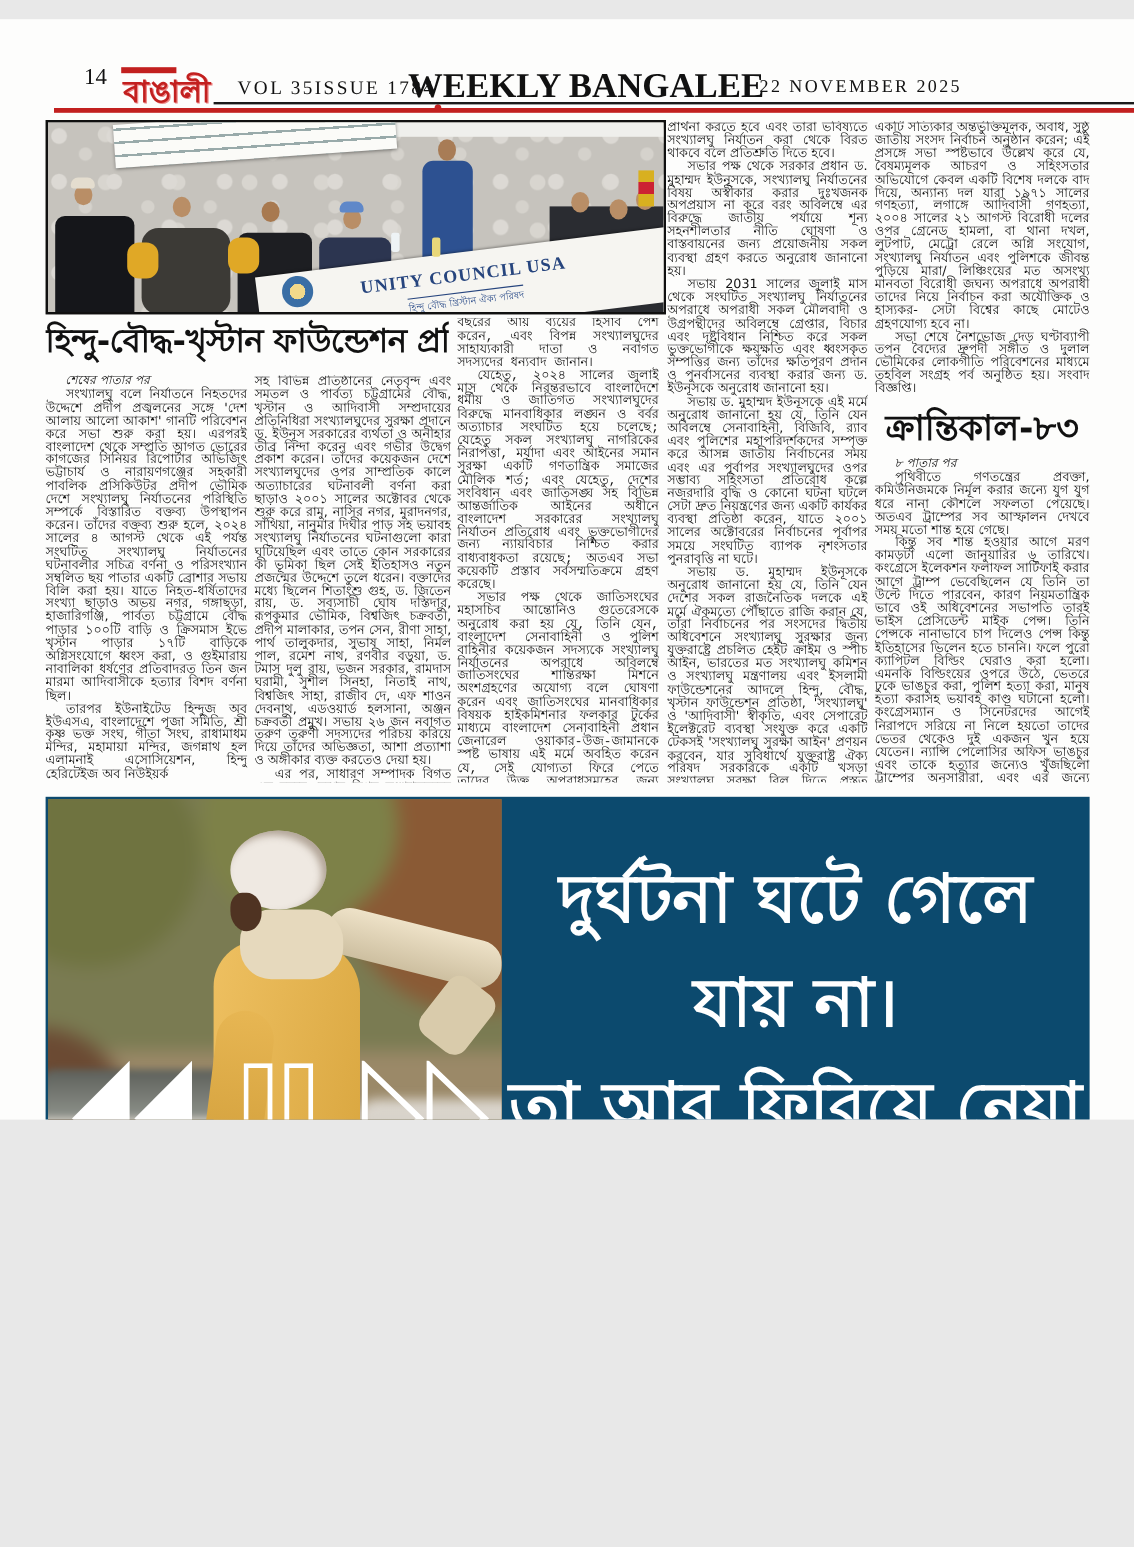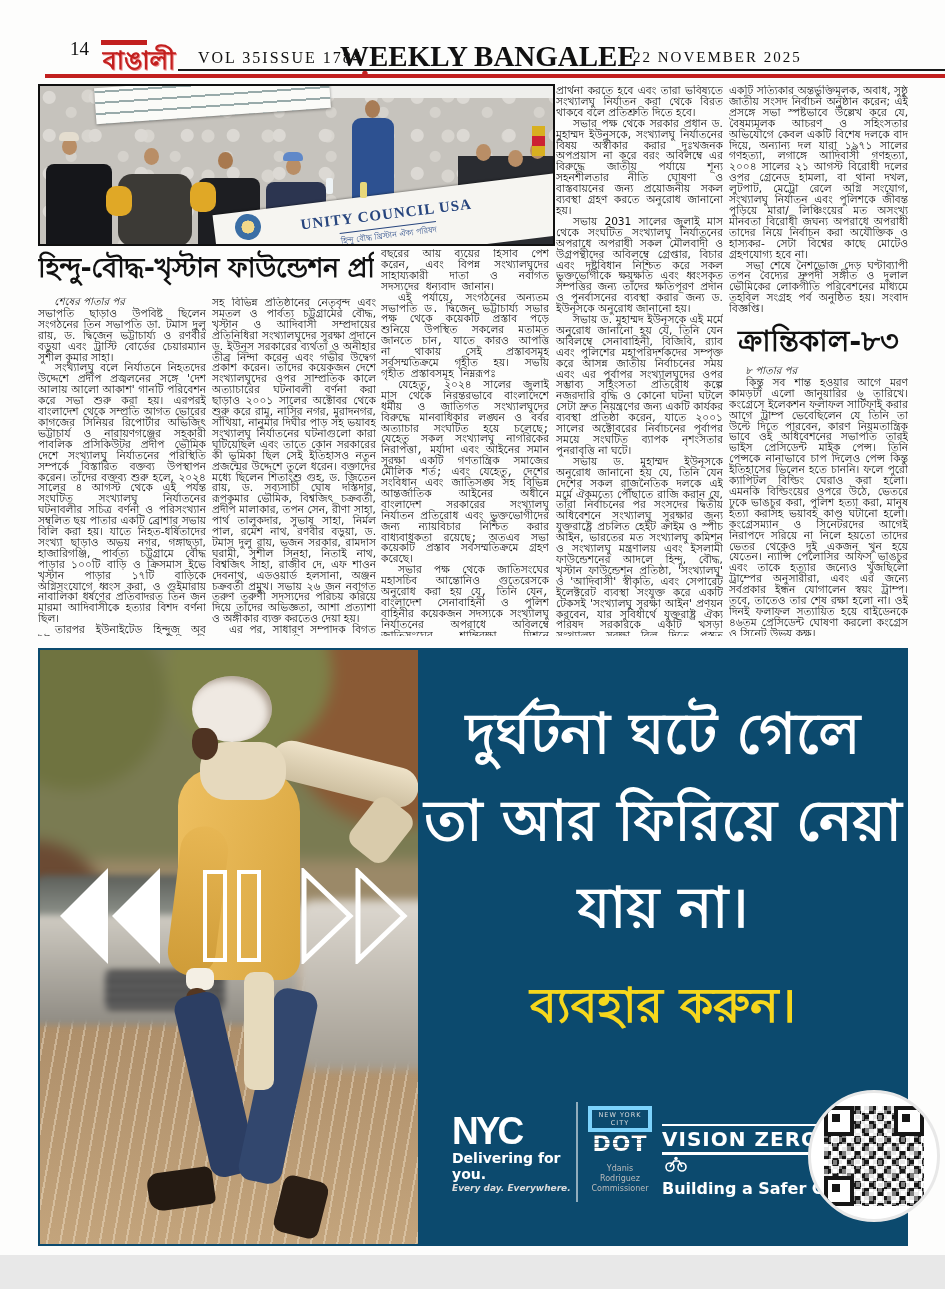--- a/index.html
+++ b/index.html
@@ -1,16 +1,16 @@
 <!DOCTYPE html>
 <html><head>
 <meta charset="utf-8">
 <style>
   html,body{margin:0;padding:0;background:#e8e8e8;}
-  #page{position:relative;width:945px;height:1255px;background:#fdfdfc;margin:0 auto;
+  #page{position:relative;width:945px;height:917px;background:#fdfdfc;margin:16px auto;
         font-family:"DejaVu Sans",sans-serif;color:#111;overflow:hidden;}
   
   .pageno{position:absolute;left:70px;top:38px;font-family:"Liberation Serif",serif;font-size:19px;}
   .logo{position:absolute;left:97px;top:40px;width:84px;height:34px;color:#c2201f;
         font-weight:bold;font-size:25px;line-height:30px;text-align:center;
         text-shadow:1px 1px 0 #e88;}
   .logo .tag{display:block;height:5px;background:#c2201f;width:46px;margin:0 0 1px 4px;}
   .volline{position:absolute;left:170px;top:49px;font-family:"Liberation Serif",serif;
            font-size:16px;letter-spacing:2px;white-space:nowrap;padding-left:28px;}
   .volline .dot{color:#c2201f;font-size:13px;padding:0 6px;}
@@ -184,51 +184,50 @@
     </div>
     <div class="seal"></div>
     <div class="bottle" style="left:286px;top:92px;"></div>
     <div class="bottle" style="left:320px;top:96px;background:#e8d77a;"></div>
   </div>
 
   <div class="headline">হিন্দু-বৌদ্ধ-খৃস্টান ফাউন্ডেশন প্রতিষ্ঠার দাবি</div>
 
   <div class="col c1">
     <p class="cont-note">শেষের পাতার পর</p>
-    <p class="first">সভাপতি ছাড়াও উপবিষ্ট ছিলেন সংগঠনের তিন সভাপতি ডা. টমাস দুলু রায়, ড. দ্বিজেন ভট্টাচার্য্য ও রণবীর বড়ুয়া এবং ট্রাস্টি বোর্ডের চেয়ারম্যান সুশীল কুমার সাহা।</p>
     <p>সংখ্যালঘু বলে নির্যাতনে নিহতদের উদ্দেশে প্রদীপ প্রজ্বলনের সঙ্গে 'দেশ আলায় আলো আকাশ' গানটি পরিবেশন করে সভা শুরু করা হয়। এরপরই বাংলাদেশ থেকে সম্প্রতি আগত ভোরের কাগজের সিনিয়র রিপোর্টার অভিজিৎ ভট্টাচার্য ও নারায়ণগঞ্জের সহকারী পাবলিক প্রসিকিউটর প্রদীপ ভৌমিক দেশে সংখ্যালঘু নির্যাতনের পরিস্থিতি সম্পর্কে বিস্তারিত বক্তব্য উপস্থাপন করেন। তাঁদের বক্তব্য শুরু হলে, ২০২৪ সালের ৪ আগস্ট থেকে এই পর্যন্ত সংঘটিত সংখ্যালঘু নির্যাতনের ঘটনাবলীর সচিত্র বর্ণনা ও পরিসংখ্যান সম্বলিত ছয় পাতার একটি ব্রোশার সভায় বিলি করা হয়। যাতে নিহত-ধর্ষিতাদের সংখ্যা ছাড়াও অভয় নগর, গঙ্গাছড়া, হাজারিগঞ্জি, পার্বত্য চট্টগ্রামে বৌদ্ধ পাড়ার ১০০টি বাড়ি ও ক্রিসমাস ইভে খৃস্টান পাড়ার ১৭টি বাড়িকে অগ্নিসংযোগে ধ্বংস করা, ও গুইমারায় নাবালিকা ধর্ষণের প্রতিবাদরত তিন জন মারমা আদিবাসীকে হত্যার বিশদ বর্ণনা ছিল।</p>
     <p>তারপর ইউনাইটেড হিন্দুজ অব ইউএসএ, বাংলাদেশে পূজা সমিতি, শ্রী কৃষ্ণ ভক্ত সংঘ, গীতা সংঘ, রাধামাধম মন্দির, মহামায়া মন্দির, জগন্নাথ হল এলামনাই এসোসিয়েশন, হিন্দু হেরিটেইজ অব নিউইয়র্ক</p>
   </div>
 
   <div class="col c2">
     <p class="first">সহ বিভিন্ন প্রতিষ্ঠানের নেতৃবৃন্দ এবং সমতল ও পার্বত্য চট্টগ্রামের বৌদ্ধ, খৃস্টান ও আদিবাসী সম্প্রদায়ের প্রতিনিধিরা সংখ্যালঘুদের সুরক্ষা প্রদানে ড. ইউনূস সরকারের ব্যর্থতা ও অনীহার তীব্র নিন্দা করেন এবং গভীর উদ্বেগ প্রকাশ করেন। তাঁদের কয়েকজন দেশে সংখ্যালঘুদের ওপর সাম্প্রতিক কালে অত্যাচারের ঘটনাবলী বর্ণনা করা ছাড়াও ২০০১ সালের অক্টোবর থেকে শুরু করে রামু, নাসির নগর, মুরাদনগর, সাঁথিয়া, নানুমার দিঘীর পাড় সহ ভয়াবহ সংখ্যালঘু নির্যাতনের ঘটনাগুলো কারা ঘটিয়েছিল এবং তাতে কোন সরকারের কী ভূমিকা ছিল সেই ইতিহাসও নতুন প্রজন্মের উদ্দেশে তুলে ধরেন। বক্তাদের মধ্যে ছিলেন শিতাংশু গুহ, ড. জিতেন রায়, ড. সব্যসাচী ঘোষ দস্তিদার, রূপকুমার ভৌমিক, বিশ্বজিৎ চক্রবর্তী, প্রদীপ মালাকার, তপন সেন, রীণা সাহা, পার্থ তালুকদার, সুভাষ সাহা, নির্মল পাল, রমেশ নাথ, রণবীর বড়ুয়া, ড. টমাস দুলু রায়, ভজন সরকার, রামদাস ঘরামী, সুশীল সিনহা, নিতাই নাথ, বিশ্বজিৎ সাহা, রাজীব দে, এফ শাওন দেবনাথ, এডওয়ার্ড হলসানা, অঞ্জন চক্রবর্তী প্রমুখ। সভায় ২৬ জন নবাগত তরুণ তরুণী সদস্যদের পরিচয় করিয়ে দিয়ে তাঁদের অভিজ্ঞতা, আশা প্রত্যাশা ও অঙ্গীকার ব্যক্ত করতেও দেয়া হয়।</p>
     <p>এর পর, সাধারণ সম্পাদক বিগত এক বছরে দেশের বিপন্ন সংখ্যালঘুদের সাহায্য ও সুরক্ষার্থে গৃহীত উদ্যোগের বিবরণী দেন, এবং সংগঠনের কোষাধ্যক্ষ চন্দন সেনগুপ্ত, গত এক</p>
   </div>
 
   <div class="col c3">
     <p class="first">বছরের আয় ব্যয়ের হিসাব পেশ করেন, এবং বিপন্ন সংখ্যালঘুদের সাহায্যকারী দাতা ও নবাগত সদস্যদের ধন্যবাদ জানান।</p>
-    <p>এই পর্যায়ে, সংগঠনের অন্যতম সভাপতি ড. দ্বিজেন ভট্টাচার্য্য সভার পক্ষ থেকে কয়েকটি প্রস্তাব পড়ে শুনিয়ে উপস্থিত সকলের মতামত জানতে চান, যাতে কারও আপত্তি না থাকায় সেই প্রস্তাবসমূহ সর্বসম্মতিক্রমে গৃহীত হয়। সভায় গৃহীত প্রস্তাবসমূহ নিম্নরূপঃ</p>
     <p>যেহেতু, ২০২৪ সালের জুলাই মাস থেকে নিরন্তরভাবে বাংলাদেশে ধর্মীয় ও জাতিগত সংখ্যালঘুদের বিরুদ্ধে মানবাধিকার লঙ্ঘন ও বর্বর অত্যাচার সংঘটিত হয়ে চলেছে; যেহেতু সকল সংখ্যালঘু নাগরিকের নিরাপত্তা, মর্যাদা এবং আইনের সমান সুরক্ষা একটি গণতান্ত্রিক সমাজের মৌলিক শর্ত; এবং যেহেতু, দেশের সংবিধান এবং জাতিসঙ্ঘ সহ বিভিন্ন আন্তর্জাতিক আইনের অধীনে বাংলাদেশ সরকারের সংখ্যালঘু নির্যাতন প্রতিরোধ এবং ভুক্তভোগীদের জন্য ন্যায়বিচার নিশ্চিত করার বাধ্যবাধকতা রয়েছে; অতএব সভা কয়েকটি প্রস্তাব সর্বসম্মতিক্রমে গ্রহণ করেছে।</p>
     <p>সভার পক্ষ থেকে জাতিসংঘের মহাসচিব আন্তোনিও গুতেরেসকে অনুরোধ করা হয় যে, তিনি যেন, বাংলাদেশ সেনাবাহিনী ও পুলিশ বাহিনীর কয়েকজন সদস্যকে সংখ্যালঘু নির্যাতনের অপরাধে অবিলম্বে জাতিসংঘের শান্তিরক্ষা মিশনে অংশগ্রহণের অযোগ্য বলে ঘোষণা করেন এবং জাতিসংঘের মানবাধিকার বিষয়ক হাইকমিশনার ফলকার টুর্কের মাধ্যমে বাংলাদেশ সেনাবাহিনী প্রধান জেনারেল ওয়াকার-উজ-জামানকে স্পষ্ট ভাষায় এই মর্মে অবহিত করেন যে, সেই যোগ্যতা ফিরে পেতে তাদের উক্ত অপরাধসমূহের জন্য অবিলম্বে ক্ষমা</p>
   </div>
 
   <div class="col c4">
     <p class="first">প্রার্থনা করতে হবে এবং তারা ভবিষ্যতে সংখ্যালঘু নির্যাতন করা থেকে বিরত থাকবে বলে প্রতিশ্রুতি দিতে হবে।</p>
     <p>সভার পক্ষ থেকে সরকার প্রধান ড. মুহাম্মদ ইউনূসকে, সংখ্যালঘু নির্যাতনের বিষয় অস্বীকার করার দুঃখজনক অপপ্রয়াস না করে বরং অবিলম্বে এর বিরুদ্ধে জাতীয় পর্যায়ে শূন্য সহনশীলতার নীতি ঘোষণা ও বাস্তবায়নের জন্য প্রয়োজনীয় সকল ব্যবস্থা গ্রহণ করতে অনুরোধ জানানো হয়।</p>
     <p>সভায় 2031 সালের জুলাই মাস থেকে সংঘটিত সংখ্যালঘু নির্যাতনের অপরাধে অপরাধী সকল মৌলবাদী ও উগ্রপন্থীদের অবিলম্বে গ্রেপ্তার, বিচার এবং দৃষ্টবিধান নিশ্চিত করে সকল ভুক্তভোগীকে ক্ষয়ক্ষতি এবং ধ্বংসকৃত সম্পত্তির জন্য তাঁদের ক্ষতিপূরণ প্রদান ও পুনর্বাসনের ব্যবস্থা করার জন্য ড. ইউনূসকে অনুরোধ জানানো হয়।</p>
     <p>সভায় ড. মুহাম্মদ ইউনূসকে এই মর্মে অনুরোধ জানানো হয় যে, তিনি যেন অবিলম্বে সেনাবাহিনী, বিজিবি, র‍্যাব এবং পুলিশের মহাপরিদর্শকদের সম্পৃক্ত করে আসন্ন জাতীয় নির্বাচনের সময় এবং এর পূর্বাপর সংখ্যালঘুদের ওপর সম্ভাব্য সহিংসতা প্রতিরোধ কল্পে নজরদারি বৃদ্ধি ও কোনো ঘটনা ঘটলে সেটা দ্রুত নিয়ন্ত্রণের জন্য একটি কার্যকর ব্যবস্থা প্রতিষ্ঠা করেন, যাতে ২০০১ সালের অক্টোবরের নির্বাচনের পূর্বাপর সময়ে সংঘটিত ব্যাপক নৃশংসতার পুনরাবৃত্তি না ঘটে।</p>
     <p>সভায় ড. মুহাম্মদ ইউনূসকে অনুরোধ জানানো হয় যে, তিনি যেন দেশের সকল রাজনৈতিক দলকে এই মর্মে ঐকমত্যে পৌঁছাতে রাজি করান যে, তাঁরা নির্বাচনের পর সংসদের দ্বিতীয় অধিবেশনে সংখ্যালঘু সুরক্ষার জন্য যুক্তরাষ্ট্রে প্রচলিত হেইট ক্রাইম ও স্পীচ আইন, ভারতের মত সংখ্যালঘু কমিশন ও সংখ্যালঘু মন্ত্রণালয় এবং ইসলামী ফাউন্ডেশনের আদলে হিন্দু, বৌদ্ধ, খৃস্টান ফাউন্ডেশন প্রতিষ্ঠা, 'সংখ্যালঘু' ও 'আদিবাসী' স্বীকৃতি, এবং সেপারেট ইলেক্টরেট ব্যবস্থা সংযুক্ত করে একটি টেকসই 'সংখ্যালঘু সুরক্ষা আইন' প্রণয়ন করবেন, যার সুবিধার্থে যুক্তরাষ্ট্র ঐক্য পরিষদ সরকারকে একটি খসড়া সংখ্যালঘু সুরক্ষা বিল দিতে প্রস্তুত রয়েছে।</p>
 
   </div>
 
   <div class="col c5">
     <p class="first">একটি সত্যিকার অন্তর্ভুক্তিমূলক, অবাধ, সুষ্ঠু জাতীয় সংসদ নির্বাচন অনুষ্ঠান করেন; এই প্রসঙ্গে সভা স্পষ্টভাবে উল্লেখ করে যে, বৈষম্যমূলক আচরণ ও সহিংসতার অভিযোগে কেবল একটি বিশেষ দলকে বাদ দিয়ে, অন্যান্য দল যারা ১৯৭১ সালের গণহত্যা, লগাঙ্গে আদিবাসী গণহত্যা, ২০০৪ সালের ২১ আগস্ট বিরোধী দলের ওপর গ্রেনেড হামলা, বা থানা দখল, লুটপাট, মেট্রো রেলে অগ্নি সংযোগ, সংখ্যালঘু নির্যাতন এবং পুলিশকে জীবন্ত পুড়িয়ে মারা/ লিঞ্চিংয়ের মত অসংখ্য মানবতা বিরোধী জঘন্য অপরাধে অপরাধী তাদের নিয়ে নির্বাচন করা অযৌক্তিক ও হাস্যকর- সেটা বিশ্বের কাছে মোটেও গ্রহণযোগ্য হবে না।</p>
     <p>সভা শেষে নৈশভোজ দেড় ঘণ্টাব্যাপী তপন বৈদ্যের দ্রুপদী সঙ্গীত ও দুলাল ভৌমিকের লোকগীতি পরিবেশনের মাধ্যমে তহবিল সংগ্রহ পর্ব অনুষ্ঠিত হয়। সংবাদ বিজ্ঞপ্তি।</p>
     <p class="sec-head">ক্রান্তিকাল-৮৩</p>
     <p class="cont-note">৮ পাতার পর</p>
+    <p>পৃথিবীতে গণতন্ত্রের প্রবক্তা, কমিউনিজমকে নির্মূল করার জন্যে যুগ যুগ ধরে নানা কৌশলে সফলতা পেয়েছে। অতএব ট্রাম্পের সব আস্ফালন দেখবে সময় মতো শান্ত হয়ে গেছে।</p>
     <p>কিন্তু সব শান্ত হওয়ার আগে মরণ কামড়টা এলো জানুয়ারির ৬ তারিখে। কংগ্রেসে ইলেকশন ফলাফল সার্টিফাই করার আগে ট্রাম্প ভেবেছিলেন যে তিনি তা উল্টে দিতে পারবেন, কারণ নিয়মতান্ত্রিক ভাবে ওই অধিবেশনের সভাপতি তারই ভাইস প্রেসিডেন্ট মাইক পেন্স। তিনি পেন্সকে নানাভাবে চাপ দিলেও পেন্স কিন্তু ইতিহাসের ভিলেন হতে চাননি। ফলে পুরো ক্যাপিটল বিল্ডিং ঘেরাও করা হলো। এমনকি বিল্ডিংয়ের ওপরে উঠে, ভেতরে ঢুকে ভাঙচুর করা, পুলিশ হত্যা করা, মানুষ হত্যা করাসহ ভয়াবহ কাণ্ড ঘটানো হলো। কংগ্রেসম্যান ও সিনেটরদের আগেই নিরাপদে সরিয়ে না নিলে হয়তো তাদের ভেতর থেকেও দুই একজন খুন হয়ে যেতেন। ন্যান্সি পেলোসির অফিস ভাঙচুর এবং তাকে হত্যার জন্যেও খুঁজছিলো ট্রাম্পের অনুসারীরা, এবং এর জন্যে সর্বপ্রকার ইন্ধন যোগালেন স্বয়ং ট্রাম্প। তবে, তাতেও তার শেষ রক্ষা হলো না। ওই দিনই ফলাফল সত্যায়িত হয়ে বাইডেনকে ৪৬তম প্রেসিডেন্ট ঘোষণা করলো কংগ্রেস ও সিনেট উভয় কক্ষ।</p>
   </div>
 
   <div class="ad">
 
     <div class="adphoto">
       <div class="blurbg"></div>
       <div class="road"></div>
       <div class="car">
         <div class="glass"></div>
@@ -263,22 +262,22 @@
         </svg>
         <svg class="micon" style="left:260px;" width="110" height="96" viewBox="0 0 110 96">
           <polygon points="4,4 50,48 4,92" fill="none" stroke="#fff" stroke-width="5"></polygon>
           <polygon points="58,4 104,48 58,92" fill="none" stroke="#fff" stroke-width="5"></polygon>
         </svg>
       </div>
     </div>
 
     <div class="ad-head">
       <div>দুর্ঘটনা ঘটে গেলে</div>
+      <div>যায় না।</div>
       <div>তা আর ফিরিয়ে নেয়া</div>
-      <div>যায় না।</div>
     </div>
     <div class="ad-cta">
       <div>ব্যবহার করুন।</div>
     </div>
 
     <div class="ad-footer">
       <div class="nyc">
         <div class="nycword">NYC</div>
         <div class="t1">Delivering for you.</div>
         <div class="t2">Every day. Everywhere.</div>

